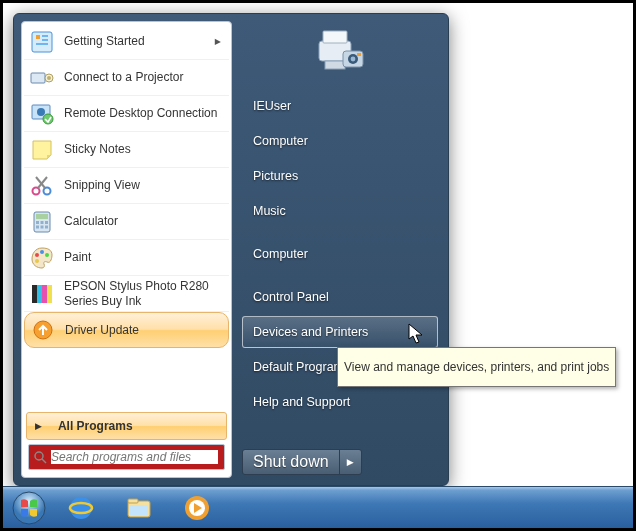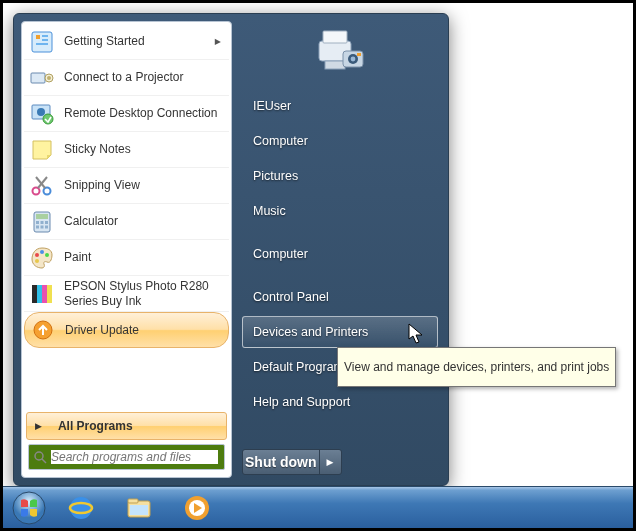--- a/index.html
+++ b/index.html
@@ -65,21 +65,21 @@
   .program-item.has-arrow::after {
     content: "▶";
     font-size: 8px;
     color: #555;
     position: absolute;
     right: 8px;
   }
   .program-item.highlight {
     background: linear-gradient(180deg, #fff0d8 0%, #ffe0a8 48%, #ffd072 52%, #ffe0a8 100%);
     border: 1px solid #e8b36a;
-    border-radius: 15px;
+    border-radius: 10px;
     height: 36px;
   }
   .all-programs {
     margin: 3px 4px 4px 4px;
     height: 28px;
     display: flex;
     align-items: center;
     padding: 0 8px;
     background: linear-gradient(180deg, #fff0d8 0%, #ffe0a8 48%, #ffd072 52%, #ffe0a8 100%);
     border: 1px solid #e8b36a;
@@ -92,21 +92,21 @@
     color: #333;
   }
   .all-programs .label { color: #333; font-weight: bold; }
   .search-box {
     margin: 0 6px 7px 6px;
     height: 26px;
     border: 1px solid #b7c4d3;
     border-radius: 2px;
     display: flex;
     align-items: center;
-    background: #4d7c0f;
+    background: #b91c1c;
     padding: 0 6px 0 22px;
     position: relative;
   }
   .search-box .srch-icon {
     position: absolute;
     left: 4px;
     top: 5px;
     width: 14px;
     height: 14px;
   }
@@ -156,25 +156,24 @@
     display: flex;
     align-items: center;
     background: linear-gradient(180deg, #6b7f94 0%, #4a5e73 100%);
     border: 1px solid #2d3e50;
     border-radius: 3px;
     height: 26px;
     overflow: hidden;
     cursor: pointer;
   }
   .shutdown-btn .sb-label {
-    padding: 0 2px;
+    padding: 0 10px;
     color: #fff;
-    font-size: 14px;
+    font-size: 16px;
     text-shadow: 0 1px 1px rgba(0,0,0,0.5);
-    font-weight: bold;
   }
   .shutdown-btn .sb-arrow {
     border-left: 1px solid #2d3e50;
     width: 22px;
     height: 100%;
     display: flex;
     align-items: center;
     justify-content: center;
     color: #fff;
     font-size: 9px;

